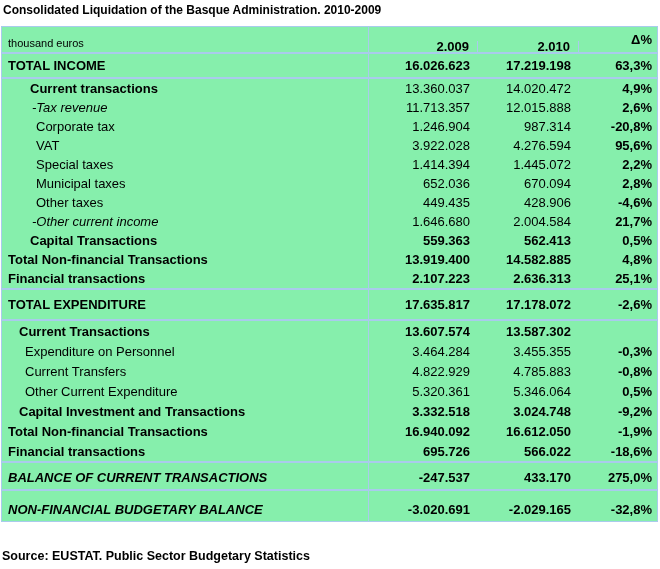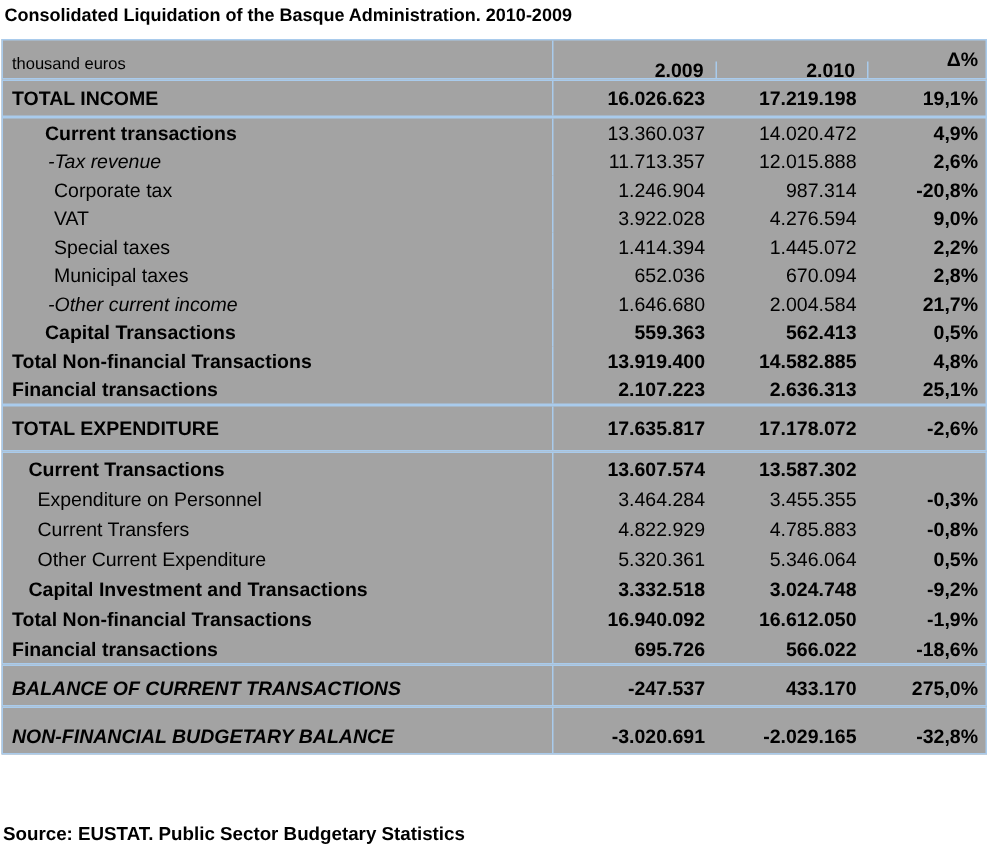--- a/index.html
+++ b/index.html
@@ -3,21 +3,21 @@
 <meta charset="utf-8">
 <style>
   * { margin:0; padding:0; box-sizing:border-box; }
   html,body { width:660px; height:569px; background:#ffffff; overflow:hidden; }
   body { font-family:"Liberation Sans","DejaVu Sans",sans-serif; color:#000; position:relative; }
 
   .title { position:absolute; top:3px; left:3px; font-size:12px; font-weight:700; white-space:nowrap; }
 
   .table { position:absolute; top:26px; left:1px; width:657px; }
 
-  .section { border:1px solid #A9CBEC; background:#a3a3a3; }
+  .section { border:1px solid #A9CBEC; background:#86efac; }
   .section + .section { margin-top:0;text-align:right; }
   .gap-before { margin-top:3px; }
 
   .row { display:flex; width:100%; }
 
   .cell { display:flex; align-items:center; overflow:hidden; white-space:nowrap; font-size:13px; }
   .label { width:367px; border-right:1px solid #A9CBEC; }
   .c2 { width:109px; }
   .c3 { width:101px; }
   .c4 { flex:1; }
@@ -70,21 +70,21 @@
       <div class="cell c3 year-cell">2.010</div>
       <div class="cell c4 delta-head">Δ%</div>
     </div>
   </div>
   <div id="sections">
       <div class="section sec-total_income">
         <div class="row">
           <div class="cell label lvl0 b">TOTAL INCOME</div>
           <div class="cell c2 num nb">16.026.623</div>
           <div class="cell c3 num nb">17.219.198</div>
-          <div class="cell c4 num delta">19,1%</div>
+          <div class="cell c4 num delta">63,3%</div>
         </div>
       </div>
       <div class="section sec-income_details">
         <div class="row">
           <div class="cell label lvl3 b">Current transactions</div>
           <div class="cell c2 num">13.360.037</div>
           <div class="cell c3 num">14.020.472</div>
           <div class="cell c4 num delta">4,9%</div>
         </div>
         <div class="row">
@@ -96,35 +96,41 @@
         <div class="row">
           <div class="cell label lvl5">Corporate tax</div>
           <div class="cell c2 num">1.246.904</div>
           <div class="cell c3 num">987.314</div>
           <div class="cell c4 num delta">-20,8%</div>
         </div>
         <div class="row">
           <div class="cell label lvl5">VAT</div>
           <div class="cell c2 num">3.922.028</div>
           <div class="cell c3 num">4.276.594</div>
-          <div class="cell c4 num delta">9,0%</div>
+          <div class="cell c4 num delta">95,6%</div>
         </div>
         <div class="row">
           <div class="cell label lvl5">Special taxes</div>
           <div class="cell c2 num">1.414.394</div>
           <div class="cell c3 num">1.445.072</div>
           <div class="cell c4 num delta">2,2%</div>
         </div>
         <div class="row">
           <div class="cell label lvl5">Municipal taxes</div>
           <div class="cell c2 num">652.036</div>
           <div class="cell c3 num">670.094</div>
           <div class="cell c4 num delta">2,8%</div>
         </div>
         <div class="row">
+          <div class="cell label lvl5">Other taxes</div>
+          <div class="cell c2 num">449.435</div>
+          <div class="cell c3 num">428.906</div>
+          <div class="cell c4 num delta">-4,6%</div>
+        </div>
+        <div class="row">
           <div class="cell label lvl4 i">-Other current income</div>
           <div class="cell c2 num">1.646.680</div>
           <div class="cell c3 num">2.004.584</div>
           <div class="cell c4 num delta">21,7%</div>
         </div>
         <div class="row">
           <div class="cell label lvl3 b">Capital Transactions</div>
           <div class="cell c2 num nb">559.363</div>
           <div class="cell c3 num nb">562.413</div>
           <div class="cell c4 num delta">0,5%</div>

